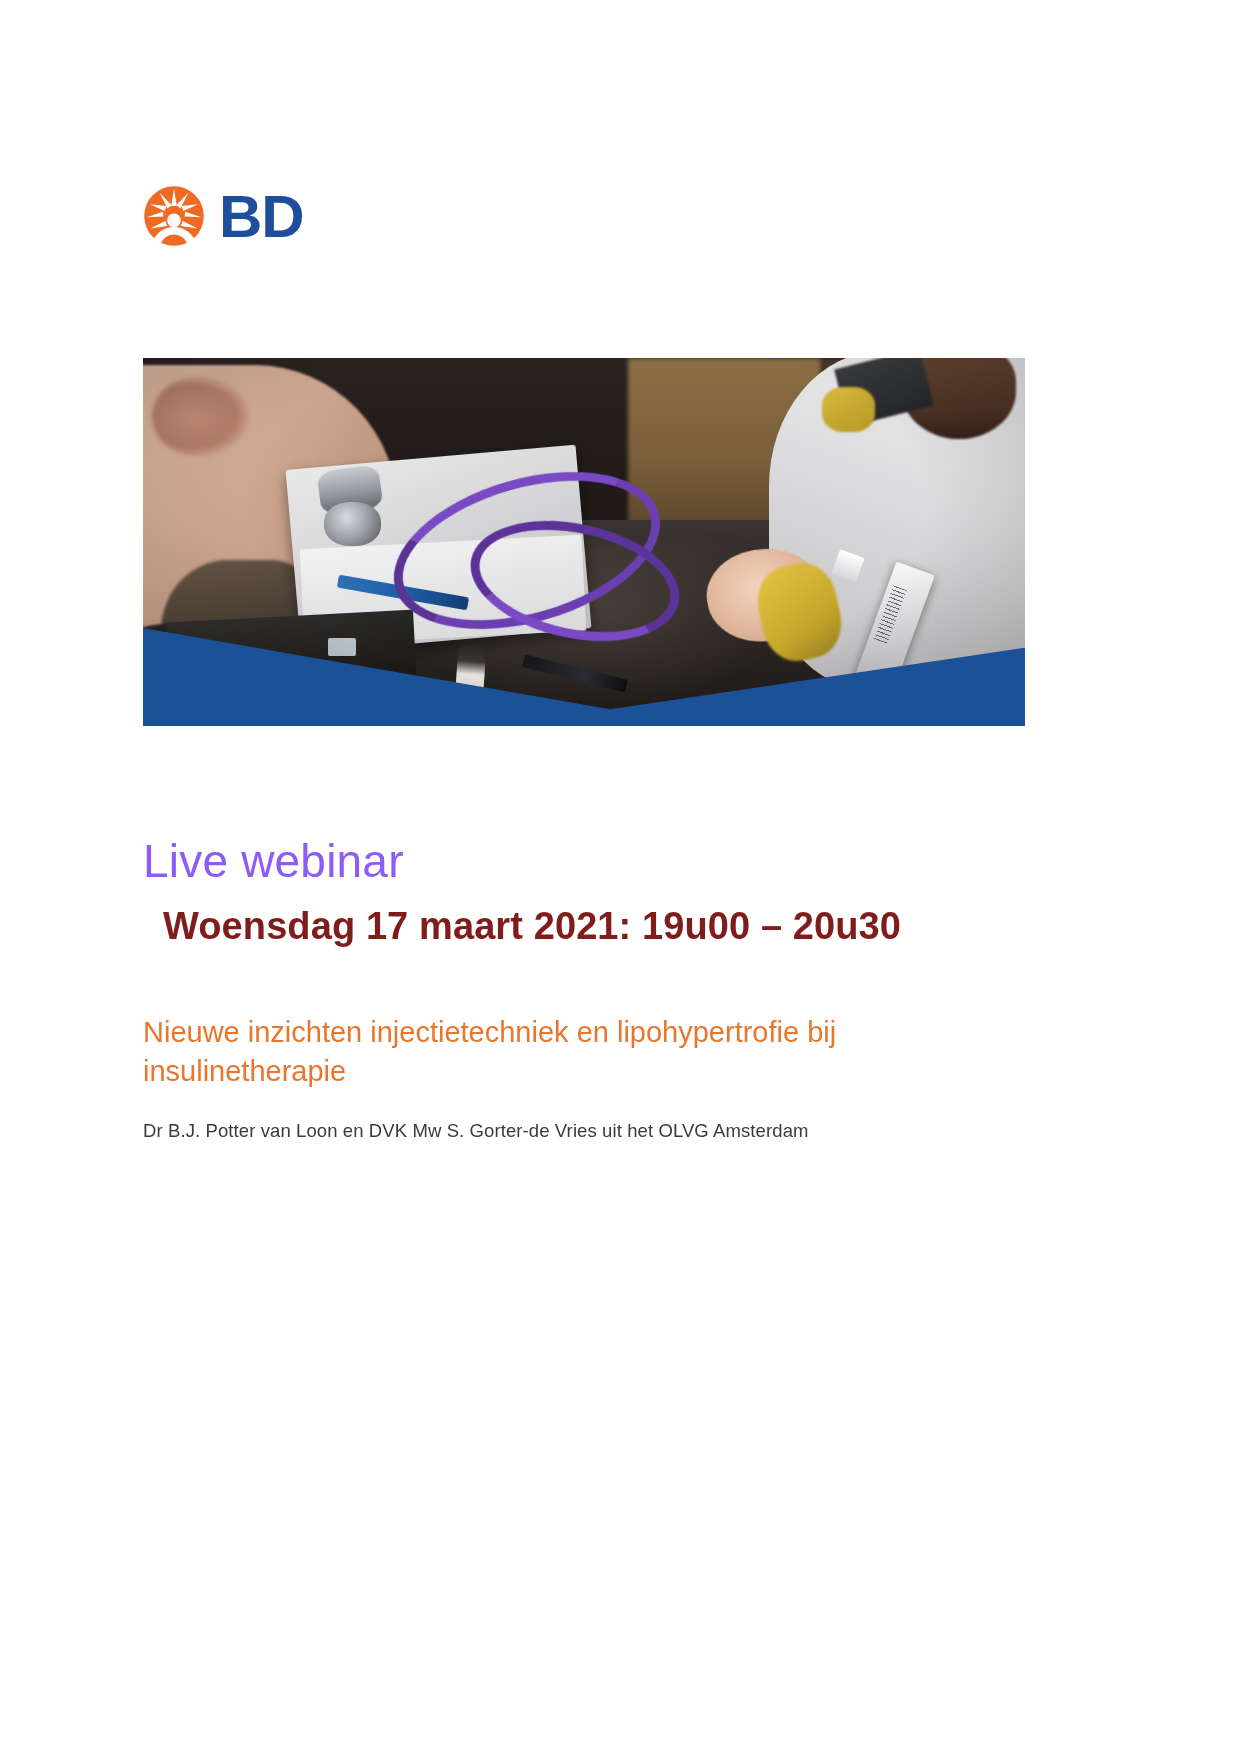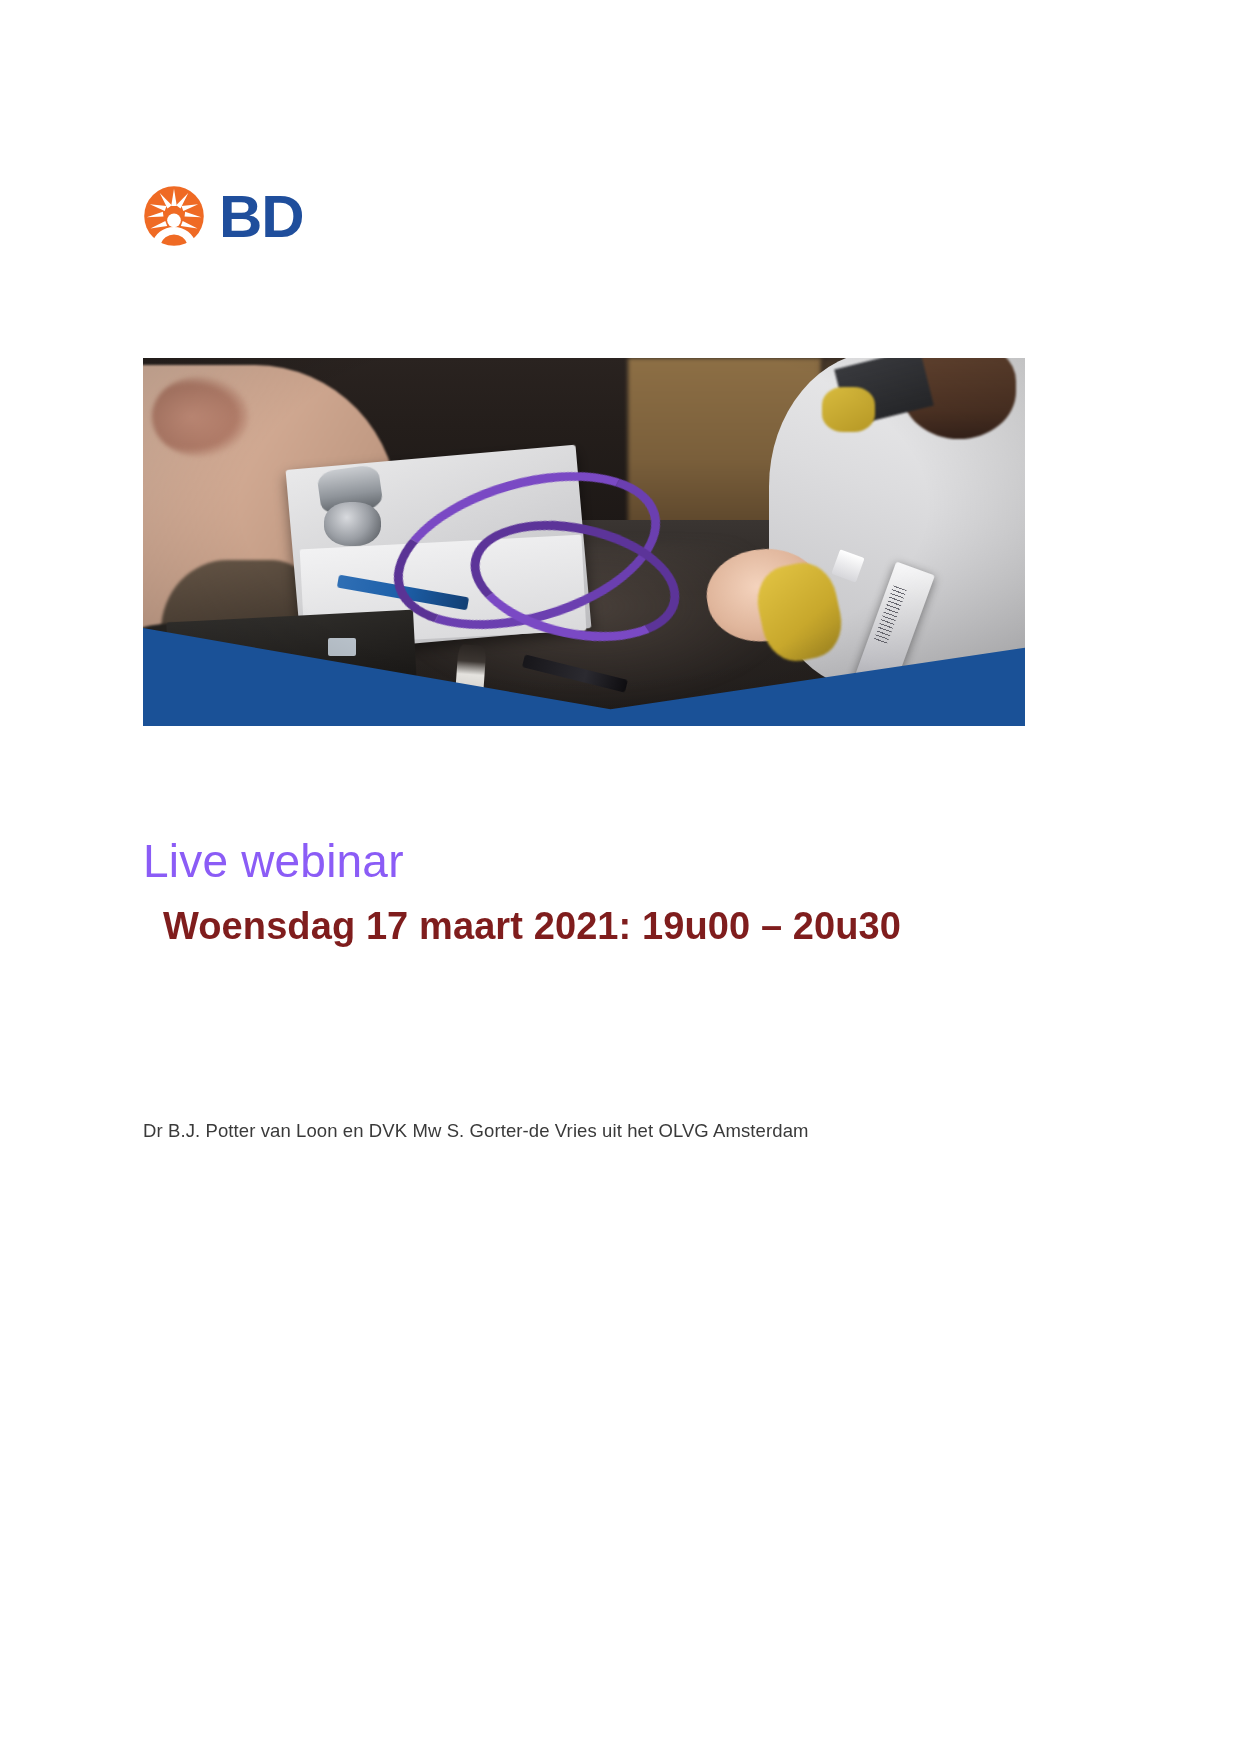--- a/index.html
+++ b/index.html
@@ -478,16 +478,17 @@
 
       <div class="photo-soft"></div>
     </div>
     <div class="blue-wedge"></div>
   </div>
 
   <div class="txt-live">Live webinar</div>
 
   <div class="txt-date">Woensdag 17 maart 2021: 19u00 – 20u30</div>
 
+  <div class="txt-title">Nieuwe inzichten injectietechniek en lipohypertrofie bij insulinetherapie</div>
 
   <div class="txt-speakers">Dr B.J. Potter van Loon en DVK Mw S. Gorter-de Vries uit het OLVG Amsterdam</div>
 
 </div>
 
 </body></html>

